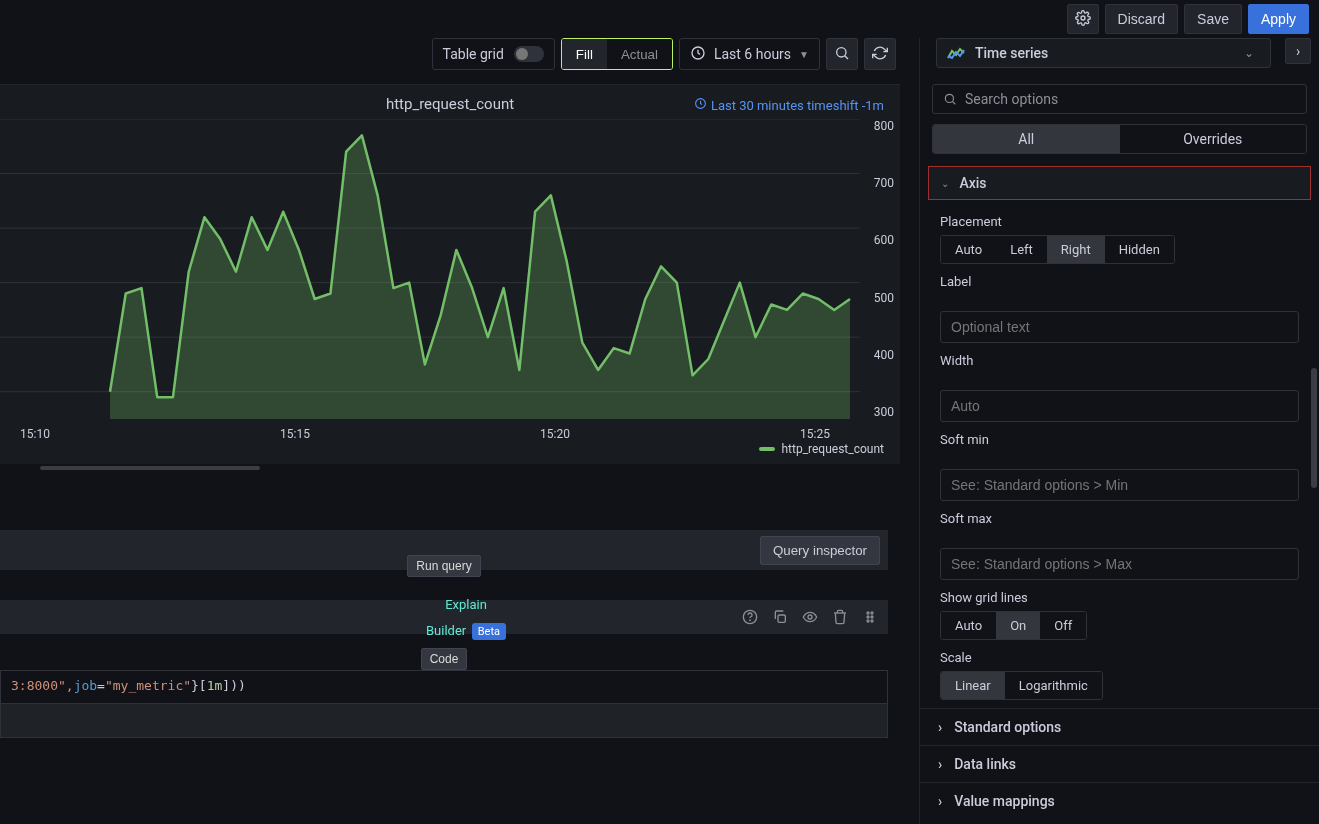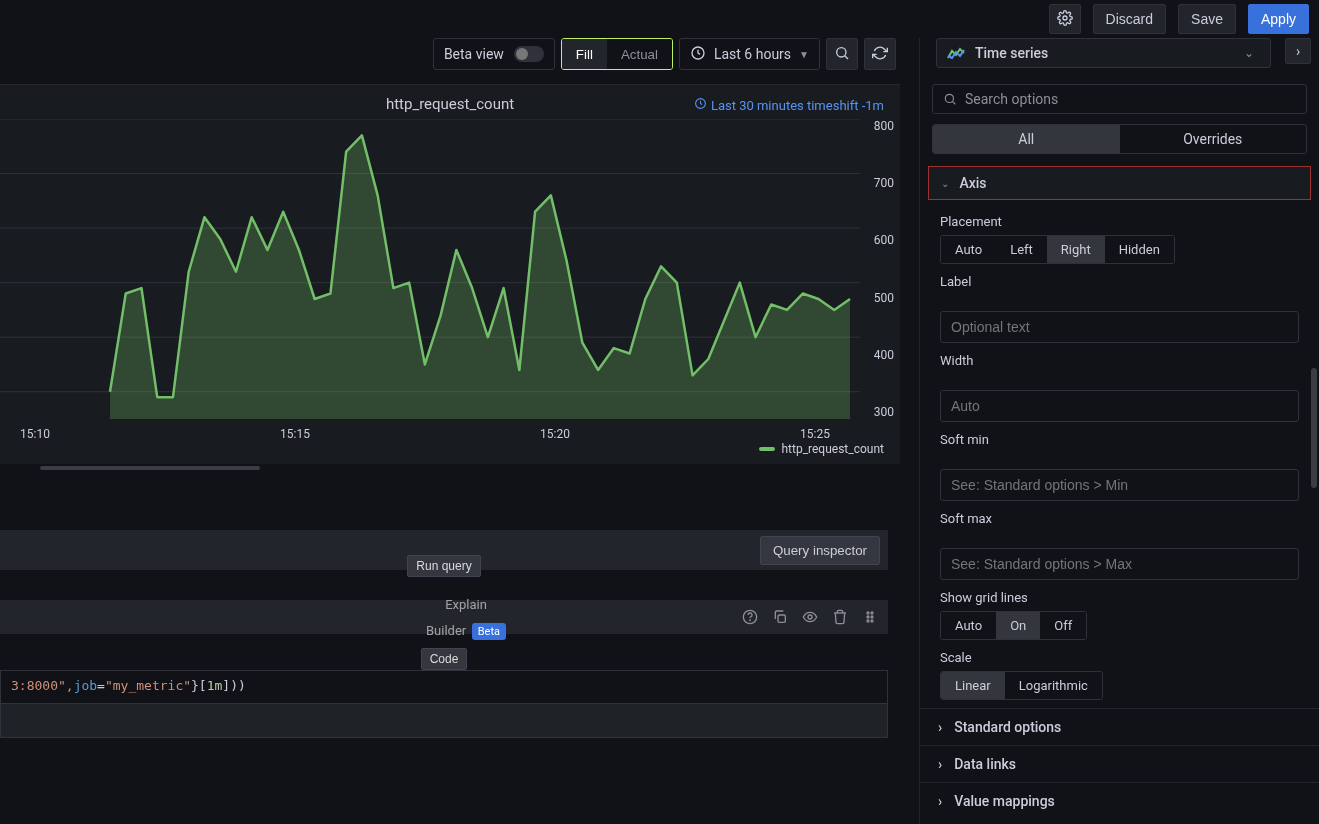--- a/index.html
+++ b/index.html
@@ -11,21 +11,21 @@
     width: 1319px;
     height: 824px;
     overflow: hidden;
     position: relative;
   }
   .top-actions {
     position: absolute;
     top: 0;
     right: 10px;
     display: flex;
-    gap: 12px;
+    gap: 6px;
     padding: 4px 0;
   }
   .btn {
     background: #22252b;
     border: 1px solid #2f323a;
     color: #ccccdc;
     padding: 6px 12px;
     border-radius: 2px;
     cursor: pointer;
     font-size: 14px;
@@ -116,21 +116,21 @@
   .query-row {
     position:absolute; left:0; top: 600px; width:888px; height:34px;
     background:#22252b; display:flex; justify-content:flex-end; align-items:center; gap:14px; padding: 0 10px;
   }
   .small-icon { width:16px; height:16px; stroke:#8e8e9a; fill:none; stroke-width:2; cursor:pointer;}
   .query-controls {
     position:absolute; left:0; top:634px; width:888px; height:36px;
     background:#111217; display:flex; justify-content:flex-end; align-items:center; gap:10px; padding: 0 6px; flex-direction: column;
   }
   .small-btn { background:#34373f; border:1px solid #404450; border-radius:2px; color:#d8d9da; padding:3px 8px; font-size:12px; cursor:pointer;}
-  .text-muted { color:#a3a3a3; font-size:13px;margin-left:44px;}
+  .text-muted { color:#5eead4; font-size:13px;margin-left:44px;}
   .badge { background:#3871dc; color:#fff; font-size:11px; border-radius:3px; padding:2px 6px; margin-left:2px;}
   .code-row {
     position:absolute; left:0; top:670px; width:888px; height:34px;
     background:#111217; border:1px solid #2f323a;
     font-family: Menlo, Consolas, monospace; font-size:13px; padding:7px 10px; color:#ccccdc; white-space:nowrap; overflow:hidden;
   }
   .code-orange { color:#ce9178; }
   .code-blue { color:#569cd6; }
   .code-green{ color:#b5cea8;}
   .blank-row { position:absolute; left:0; top:704px; width:888px; height:34px; background:#1f2227; border:1px solid #2f323a; border-top:none;}
@@ -185,21 +185,21 @@
     </span>
   </button>
   <button class="btn">Discard</button>
   <button class="btn">Save</button>
   <button class="btn btn-primary">Apply</button>
 </div>
 
 <div class="toolbar-row">
   <div class="right-group">
     <div class="pill-toggle">
-      <span>Beta view</span>
+      <span>Table grid</span>
       <span class="switch"></span>
     </div>
     <div class="btn-group">
       <button class="seg active">Fill</button>
       <button class="seg">Actual</button>
     </div>
     <div class="time-picker">
       <span class="icon-wrap">
         <svg viewBox="0 0 24 24">
             <circle cx="12" cy="12" r="9"></circle>

